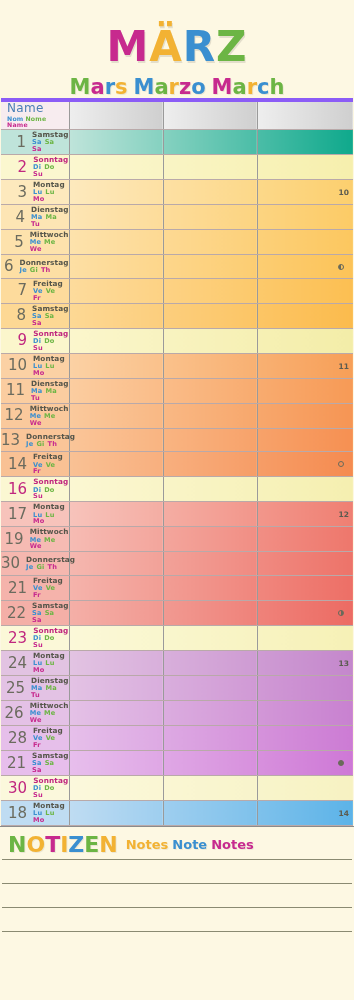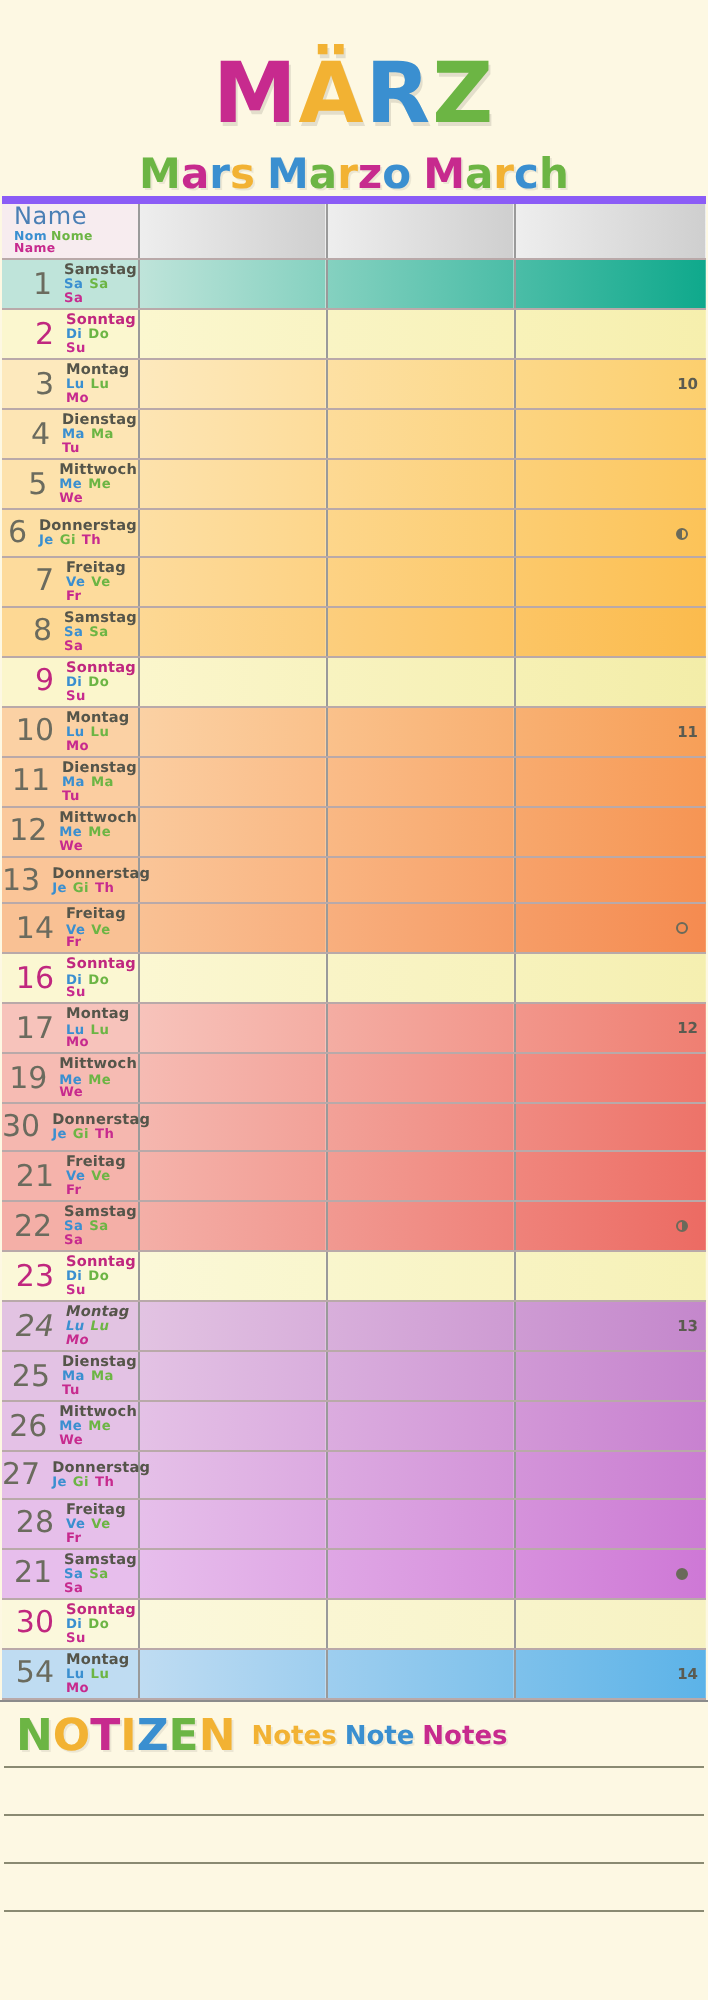--- a/index.html
+++ b/index.html
@@ -81,21 +81,21 @@
   .dayinner{display:flex;align-items:center;height:100%;}
   .dnum{
     width:26px;text-align:right;padding-right:4px;
     font-size:15px;color:#6b6b5e;
     font-family:"DejaVu Sans", sans-serif;
     line-height:1;
   }
   .dnum.sun{color:#c0277f;}
   .dtxt{flex:1;line-height:1.05;padding-left:2px;}
   .dde{font-size:7.3px;color:#55554a;font-weight:bold;letter-spacing:.1px;}
-  .dde.sun{color:#c0277f;}
+  .dde.sun{color:#c0277f;text-align:center;}
   .dabbr{font-size:6.6px;font-weight:bold;letter-spacing:.2px;margin-top:.5px;}
   .dabbr span{display:inline-block;margin-right:3px;}
 
   td.notecell{}
   td.wkcell{position:relative;}
   .wknum{
     position:absolute;right:4px;top:50%;transform:translateY(-50%);
     font-size:7.5px;color:#5b5b50;font-weight:bold;
   }
   .moon{
@@ -457,21 +457,21 @@
                 <div class="dde sun">Sonntag</div>
                 <div class="dabbr"><span style="color: rgb(58, 143, 208);">Di</span><span style="color: rgb(108, 181, 68);">Do</span><span style="color: rgb(199, 42, 142);">Su</span></div>
               </div>
             </div>
           </td>
           <td class="notecell" style="background: linear-gradient(to right, rgb(251, 248, 216), rgb(249, 246, 205));"></td>
           <td class="notecell" style="background: linear-gradient(to right, rgb(249, 246, 205), rgb(248, 243, 194));"></td>
           <td class="wkcell" style="background: linear-gradient(to right, rgb(248, 243, 194), rgb(246, 241, 182));"></td>
         </tr>
         <tr>
-          <td class="daycell" style="background: linear-gradient(to right, rgb(226, 195, 226), rgb(226, 195, 226)); height: 20.6px; font-style: italic;">
+          <td class="daycell" style="background: linear-gradient(to right, rgb(226, 195, 226), rgb(226, 195, 226)); height: 20.6px;">
             <div class="dayinner">
               <div class="dnum">24</div>
               <div class="dtxt">
                 <div class="dde">Montag</div>
                 <div class="dabbr"><span style="color: rgb(58, 143, 208);">Lu</span><span style="color: rgb(108, 181, 68);">Lu</span><span style="color: rgb(199, 42, 142);">Mo</span></div>
               </div>
             </div>
           </td>
           <td class="notecell" style="background: linear-gradient(to right, rgb(226, 195, 226), rgb(216, 175, 219));"></td>
           <td class="notecell" style="background: linear-gradient(to right, rgb(216, 175, 219), rgb(206, 155, 211));"></td>
@@ -501,34 +501,20 @@
                 <div class="dde">Mittwoch</div>
                 <div class="dabbr"><span style="color: rgb(58, 143, 208);">Me</span><span style="color: rgb(108, 181, 68);">Me</span><span style="color: rgb(199, 42, 142);">We</span></div>
               </div>
             </div>
           </td>
           <td class="notecell" style="background: linear-gradient(to right, rgb(228, 193, 230), rgb(219, 172, 223));"></td>
           <td class="notecell" style="background: linear-gradient(to right, rgb(219, 172, 223), rgb(210, 151, 215));"></td>
           <td class="wkcell" style="background: linear-gradient(to right, rgb(210, 151, 215), rgb(200, 129, 208));"></td>
         </tr>
         <tr>
-          <td class="daycell" style="background: linear-gradient(to right, rgb(229, 192, 232), rgb(229, 192, 232)); height: 20.6px;">
-            <div class="dayinner">
-              <div class="dnum">27</div>
-              <div class="dtxt">
-                <div class="dde">Donnerstag</div>
-                <div class="dabbr"><span style="color: rgb(58, 143, 208);">Je</span><span style="color: rgb(108, 181, 68);">Gi</span><span style="color: rgb(199, 42, 142);">Th</span></div>
-              </div>
-            </div>
-          </td>
-          <td class="notecell" style="background: linear-gradient(to right, rgb(229, 192, 232), rgb(220, 170, 225));"></td>
-          <td class="notecell" style="background: linear-gradient(to right, rgb(220, 170, 225), rgb(211, 148, 217));"></td>
-          <td class="wkcell" style="background: linear-gradient(to right, rgb(211, 148, 217), rgb(202, 126, 210));"></td>
-        </tr>
-        <tr>
           <td class="daycell" style="background: linear-gradient(to right, rgb(230, 191, 234), rgb(230, 191, 234)); height: 20.6px;">
             <div class="dayinner">
               <div class="dnum">28</div>
               <div class="dtxt">
                 <div class="dde">Freitag</div>
                 <div class="dabbr"><span style="color: rgb(58, 143, 208);">Ve</span><span style="color: rgb(108, 181, 68);">Ve</span><span style="color: rgb(199, 42, 142);">Fr</span></div>
               </div>
             </div>
           </td>
           <td class="notecell" style="background: linear-gradient(to right, rgb(230, 191, 234), rgb(221, 169, 227));"></td>
@@ -561,21 +547,21 @@
               </div>
             </div>
           </td>
           <td class="notecell" style="background: linear-gradient(to right, rgb(251, 248, 220), rgb(250, 246, 211));"></td>
           <td class="notecell" style="background: linear-gradient(to right, rgb(250, 246, 211), rgb(248, 244, 203));"></td>
           <td class="wkcell" style="background: linear-gradient(to right, rgb(248, 244, 203), rgb(247, 242, 194));"></td>
         </tr>
         <tr>
           <td class="daycell" style="background: linear-gradient(to right, rgb(191, 220, 242), rgb(191, 220, 242)); height: 20.6px;">
             <div class="dayinner">
-              <div class="dnum">54</div>
+              <div class="dnum">18</div>
               <div class="dtxt">
                 <div class="dde">Montag</div>
                 <div class="dabbr"><span style="color: rgb(58, 143, 208);">Lu</span><span style="color: rgb(108, 181, 68);">Lu</span><span style="color: rgb(199, 42, 142);">Mo</span></div>
               </div>
             </div>
           </td>
           <td class="notecell" style="background: linear-gradient(to right, rgb(191, 220, 242), rgb(158, 206, 239));"></td>
           <td class="notecell" style="background: linear-gradient(to right, rgb(158, 206, 239), rgb(126, 193, 235));"></td>
           <td class="wkcell" style="background: linear-gradient(to right, rgb(126, 193, 235), rgb(92, 179, 232));">
             <div class="wknum">14</div>

